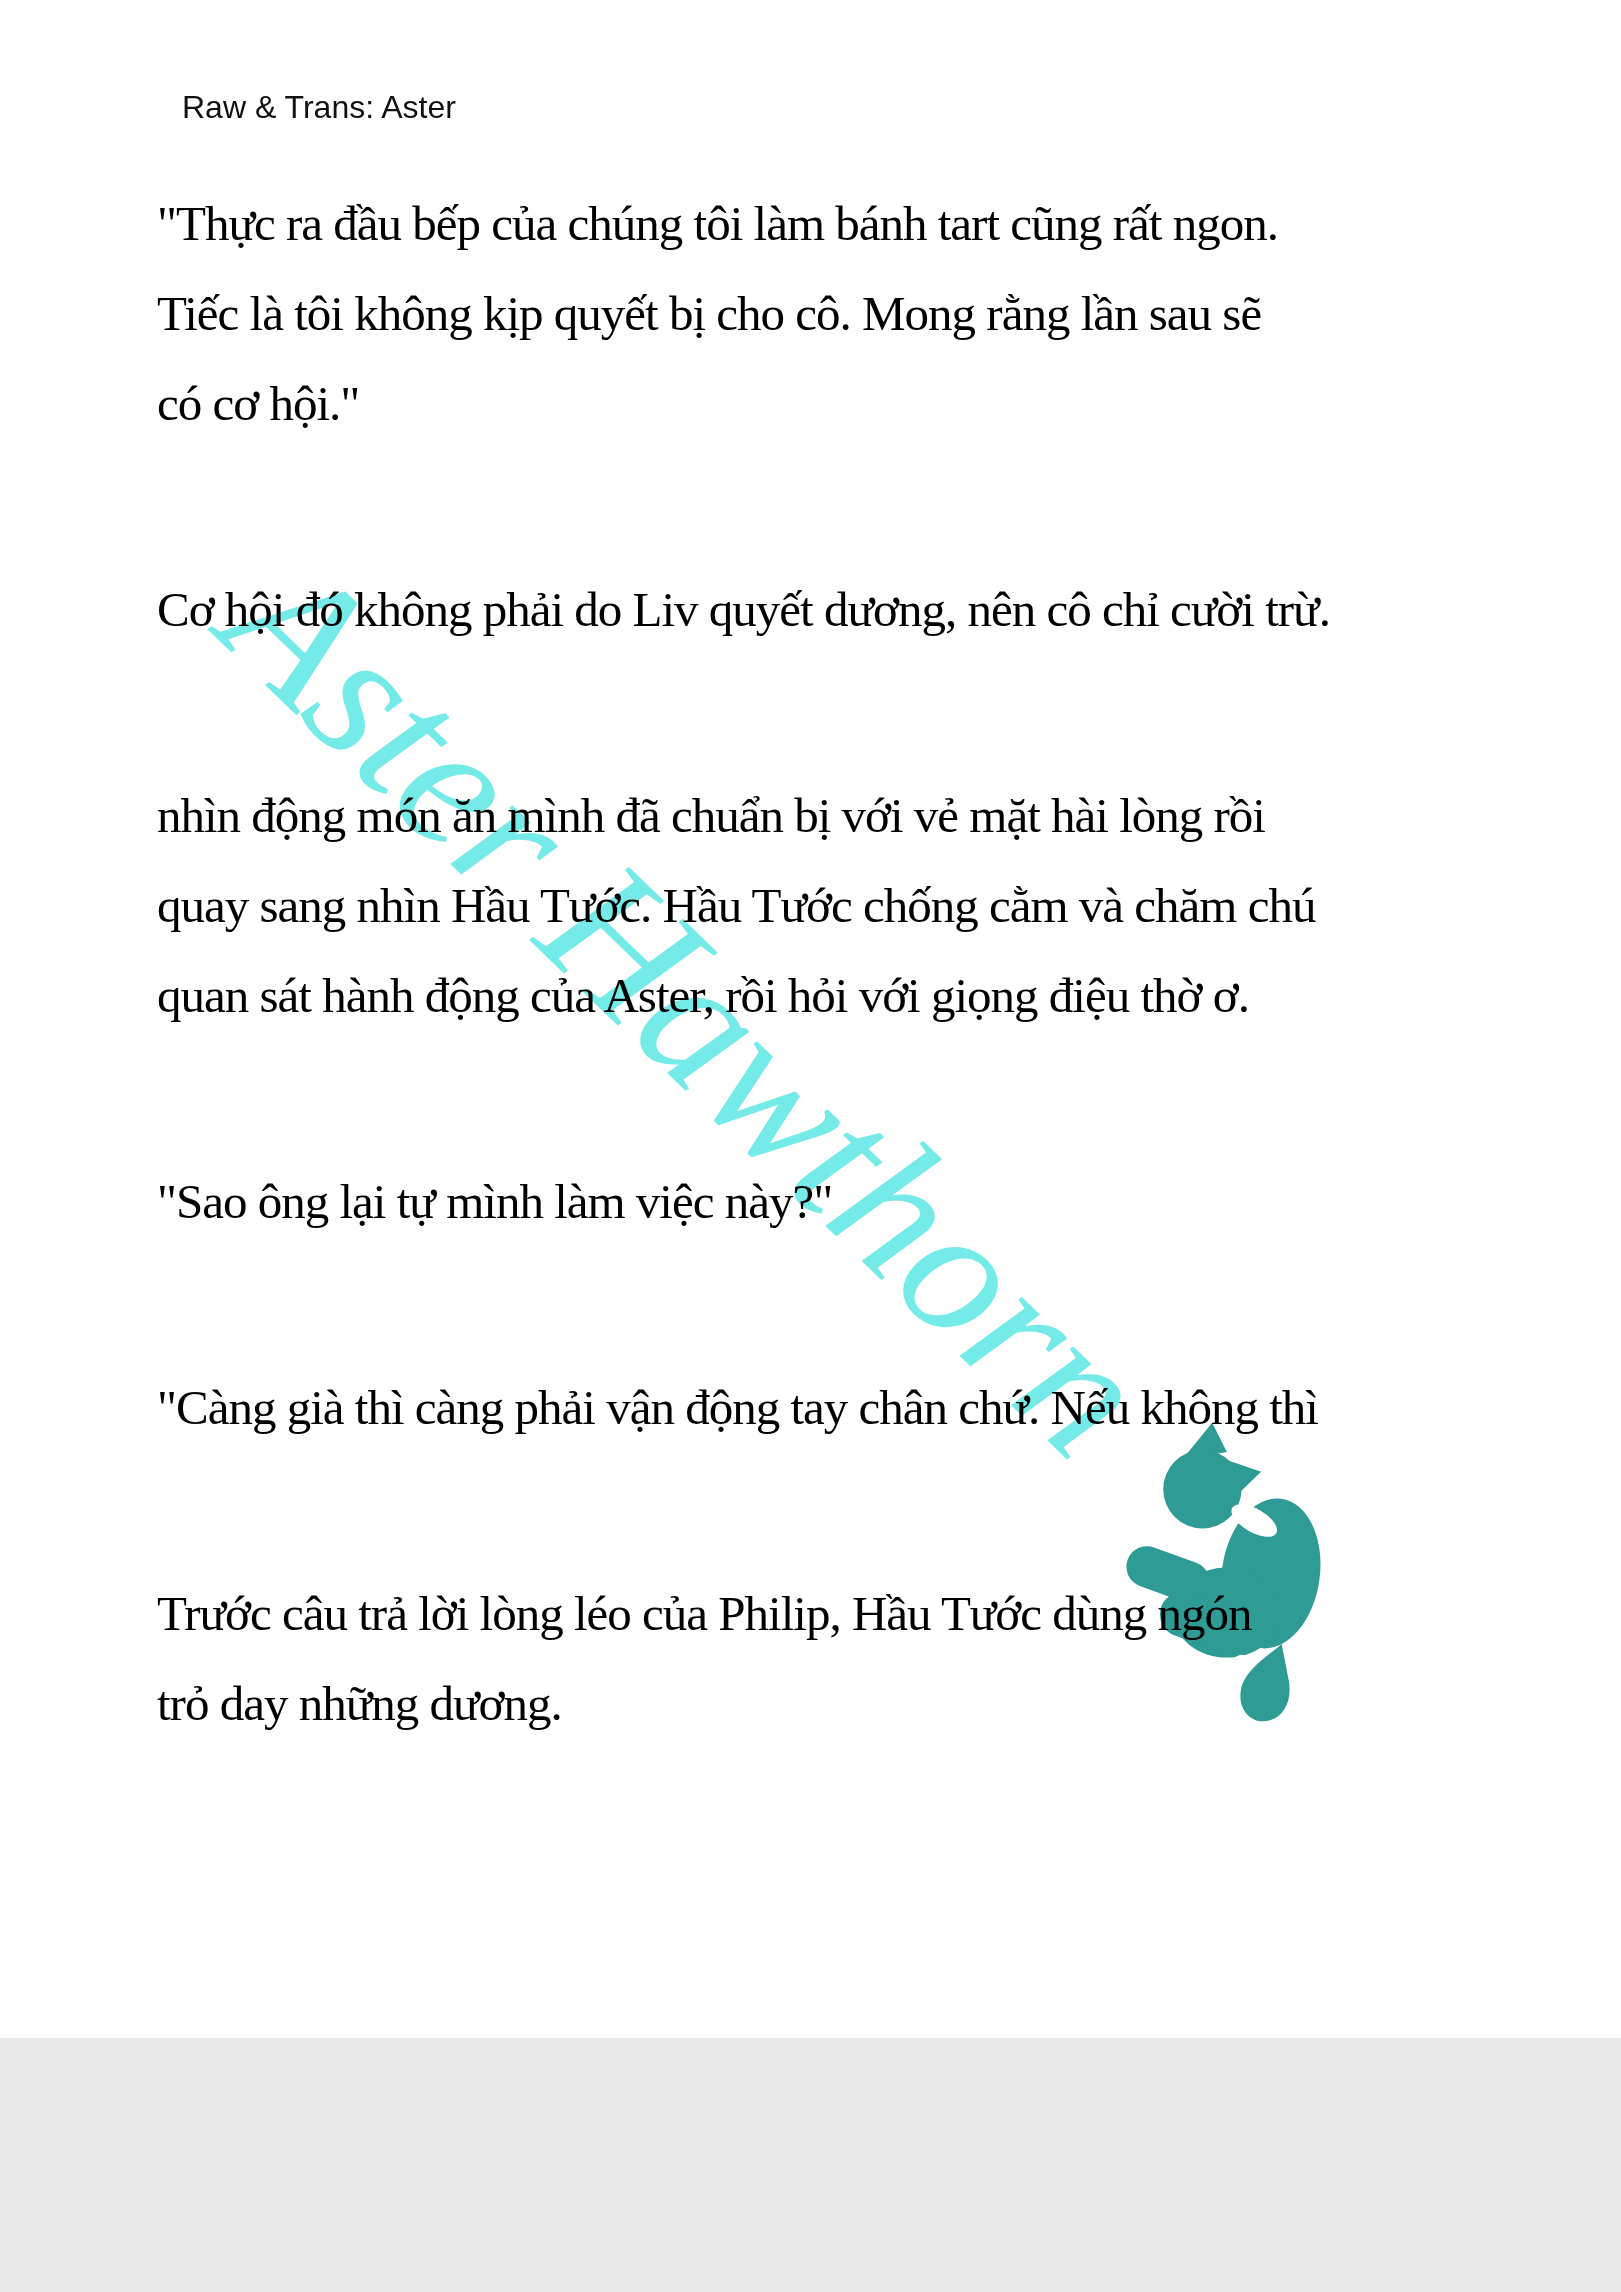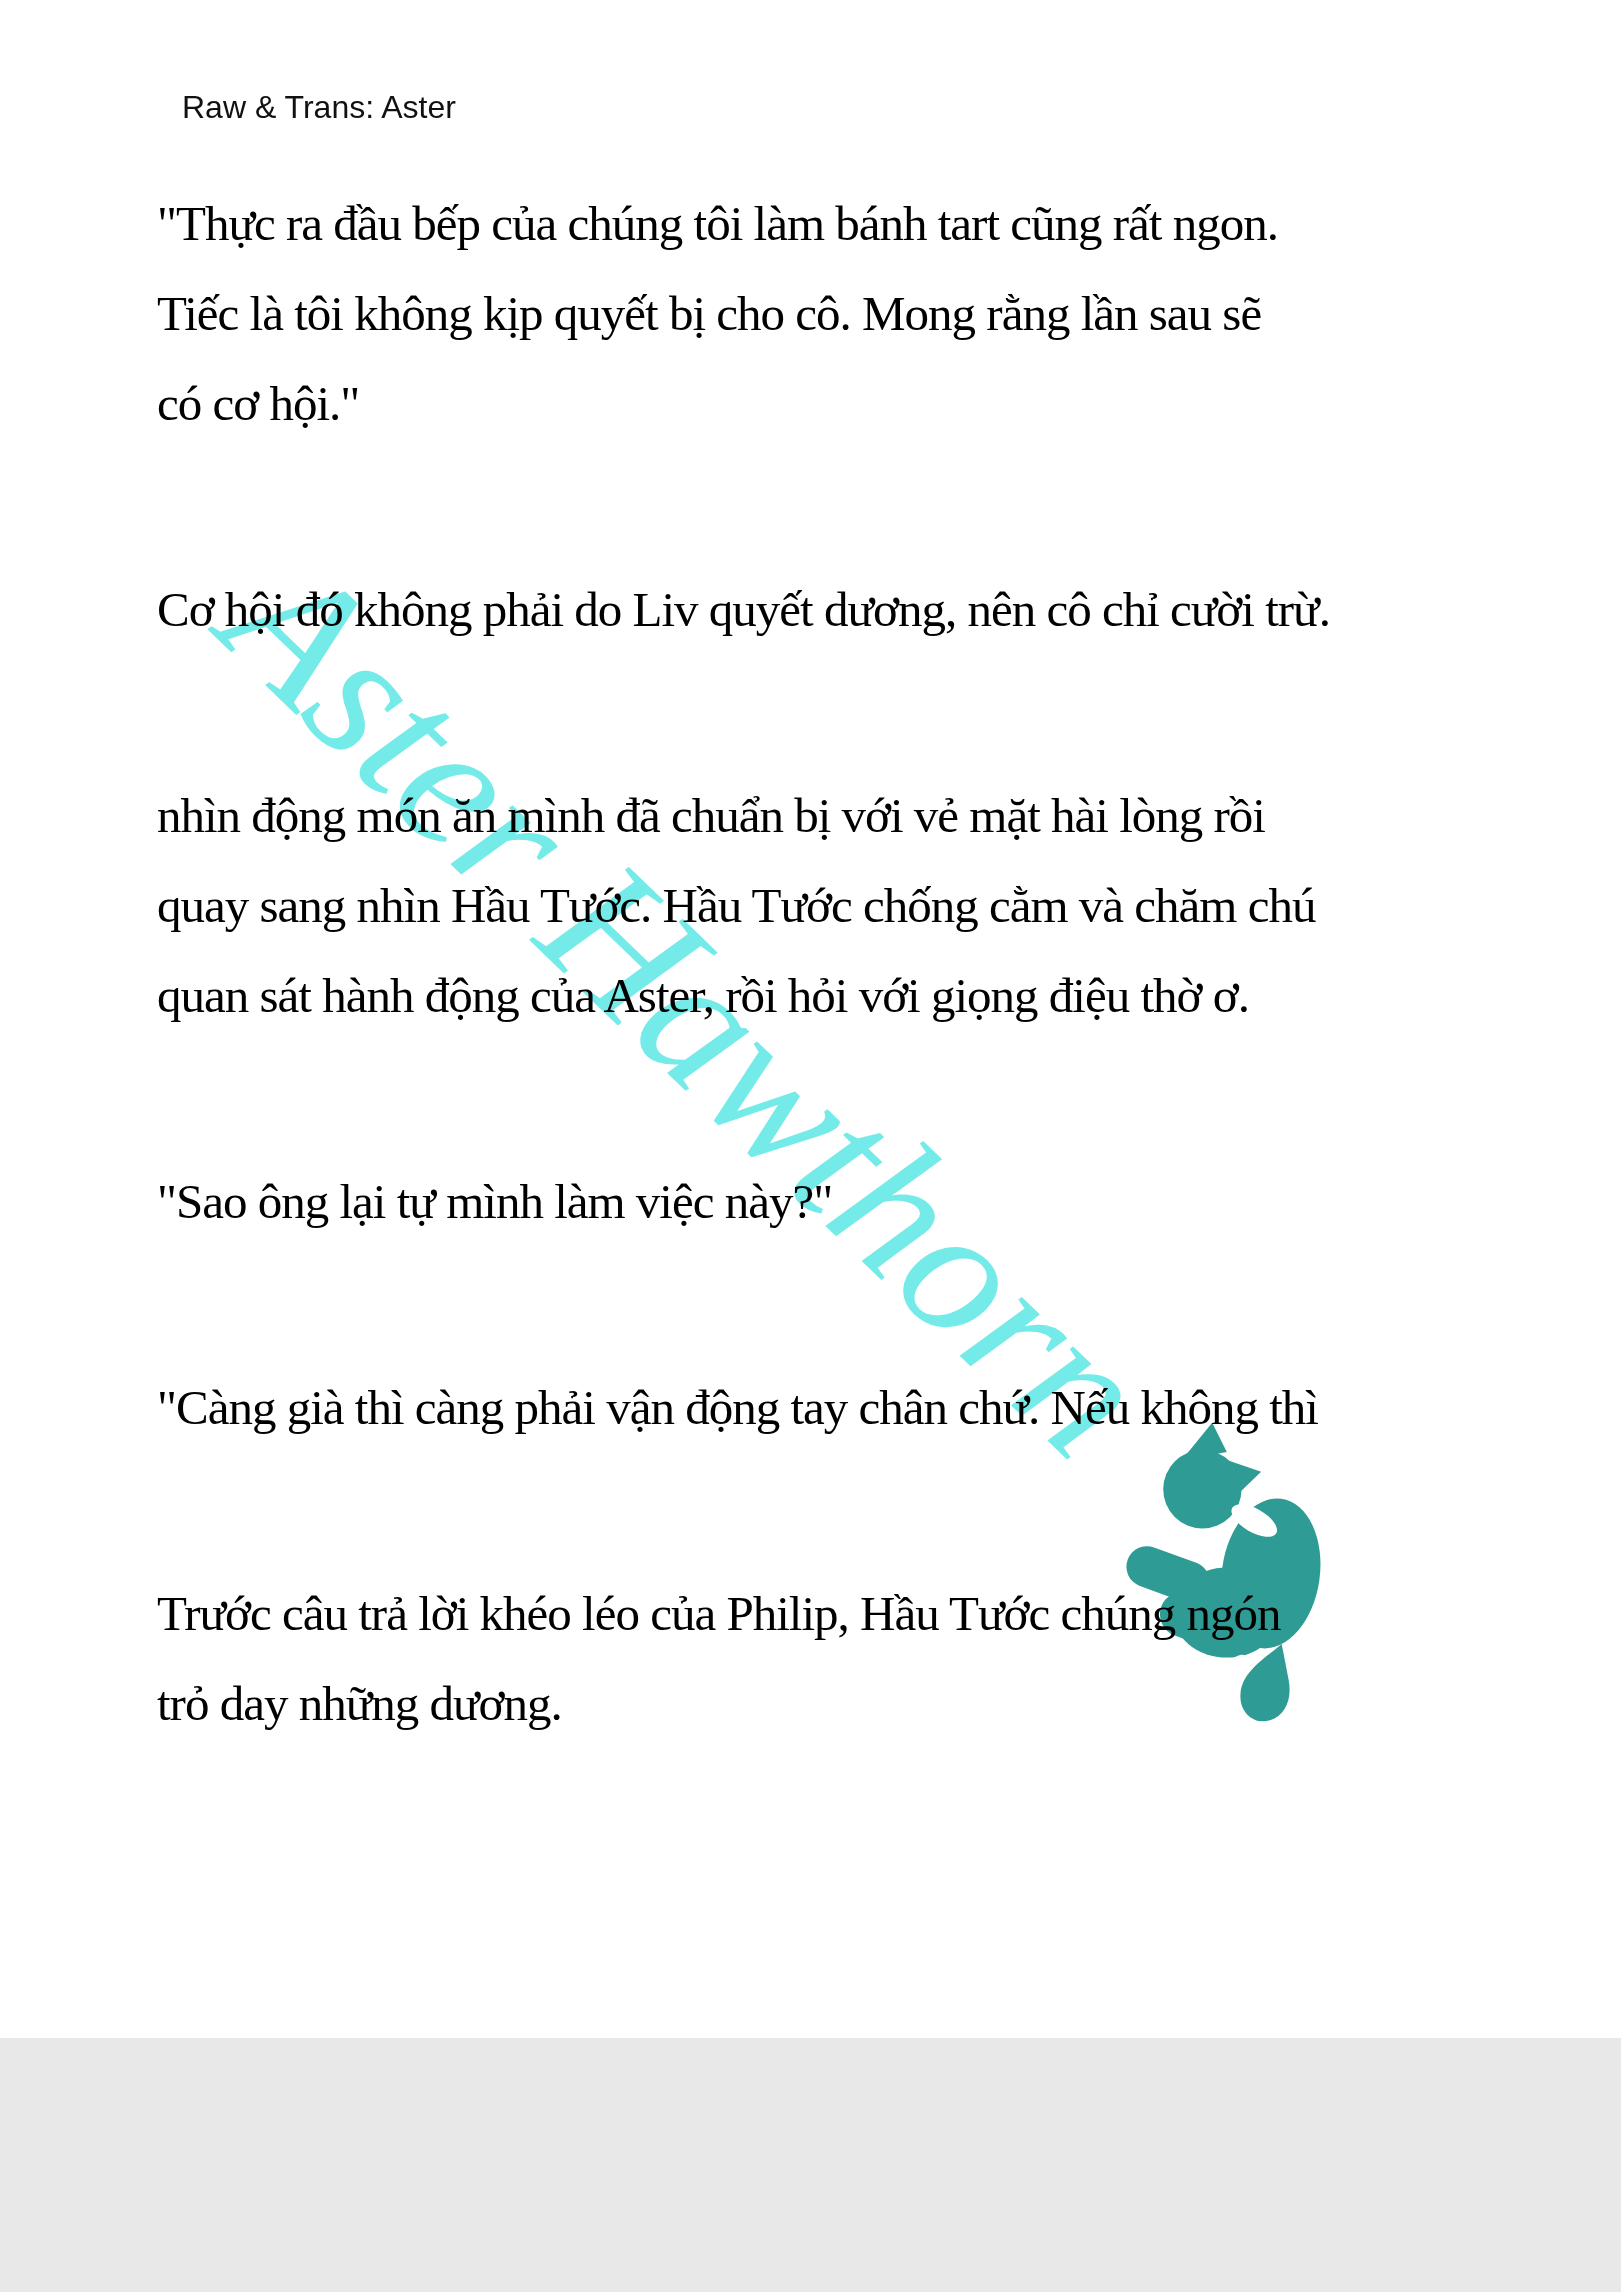--- a/index.html
+++ b/index.html
@@ -106,19 +106,19 @@
         <div class="text-line">quay sang nhìn Hầu Tước. Hầu Tước chống cằm và chăm chú</div>
         <div class="text-line">quan sát hành động của Aster, rồi hỏi với giọng điệu thờ ơ.</div>
       </div>
       <div class="paragraph">
         <div class="text-line">"Sao ông lại tự mình làm việc này?"</div>
       </div>
       <div class="paragraph">
         <div class="text-line">"Càng già thì càng phải vận động tay chân chứ. Nếu không thì</div>
       </div>
       <div class="paragraph">
-        <div class="text-line">Trước câu trả lời khéo léo của Philip, Hầu Tước chúng ngón</div>
+        <div class="text-line">Trước câu trả lời lòng léo của Philip, Hầu Tước dùng ngón</div>
         <div class="text-line">trỏ day những dương.</div>
       </div>
     </div>
 
 </div>
 
 
 </body></html>

